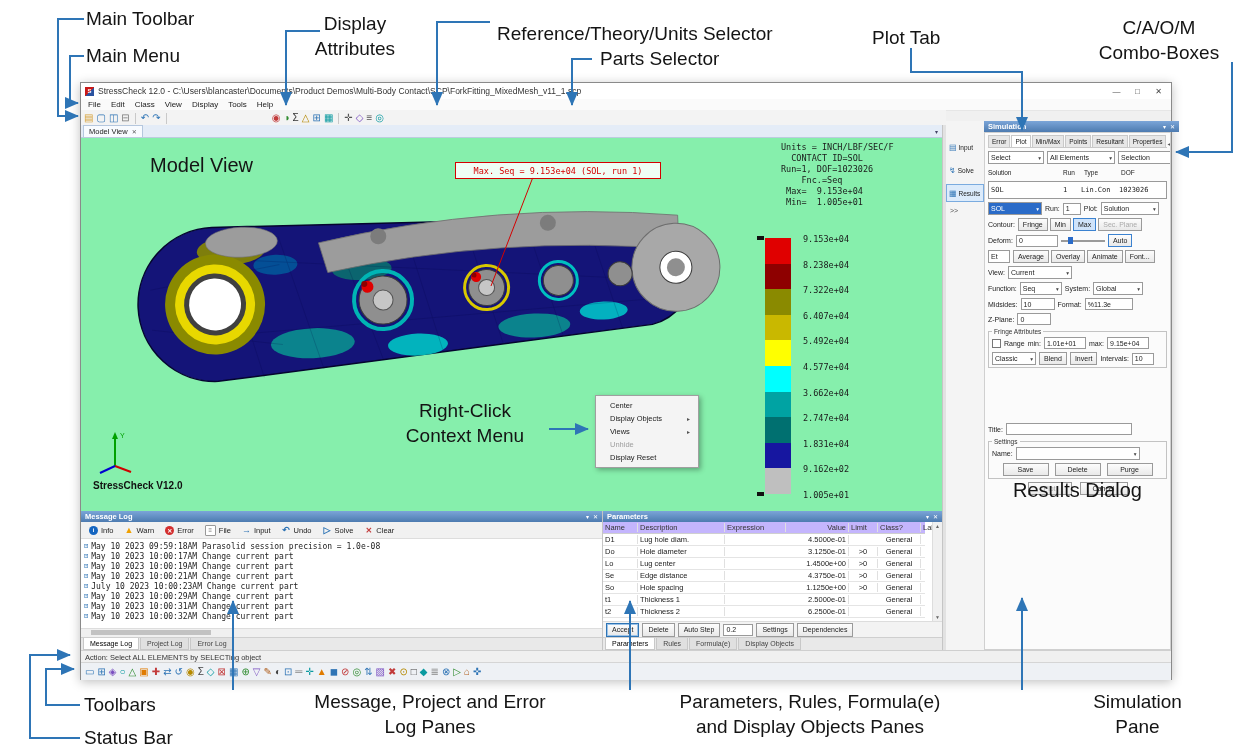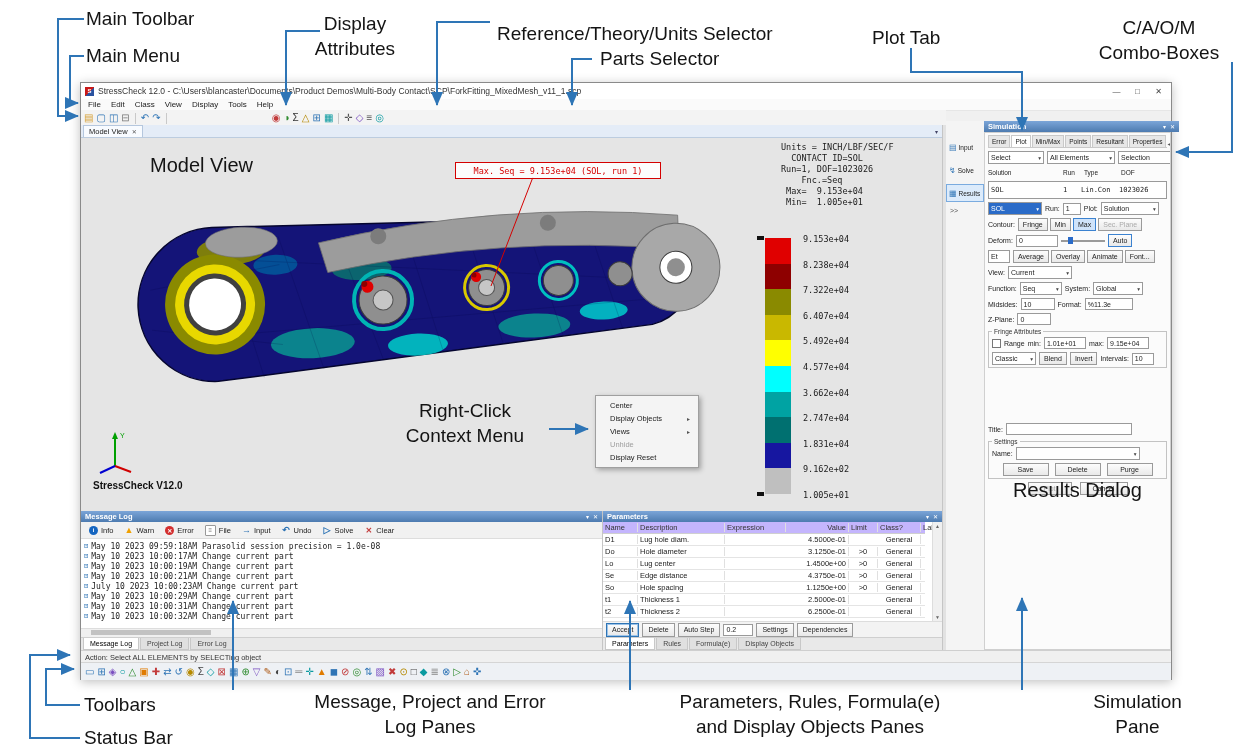--- a/index.html
+++ b/index.html
@@ -26,21 +26,21 @@
   #toolbar-combos{display:flex;align-items:center;margin-top:28px;}
   .combo{height:12px;background:#fff;border:1px solid #9a9a9a;display:flex;align-items:center;font-size:7.5px;padding:0 3px;margin-left:4px;}
   .combo .caret,.sselect .caret{margin-left:auto;font-size:5.5px;color:#444;padding-left:3px;}
 
   
   #model-pane{position:absolute;left:0;top:42px;width:861px;height:386px;background:#fff;}
   #model-tabstrip{height:12px;background:#e4ecf7;border-bottom:1px solid #bcccdf;display:flex;align-items:center;padding-left:2px;}
   .mv-tab{height:11px;background:#f8fbff;border:1px solid #b5c7de;border-bottom:none;display:flex;align-items:center;gap:4px;padding:0 5px;font-size:7.5px;}
   .tab-close{font-size:6px;color:#555;}
   .strip-caret{margin-left:auto;margin-right:4px;font-size:6px;color:#446;}
-  #model-canvas{position:relative;height:374px;background:#e5e5e5;overflow:hidden;}
+  #model-canvas{position:relative;height:374px;background:#86efac;overflow:hidden;}
   #model-info{position:absolute;left:700px;top:4px;font:8.5px "DejaVu Sans Mono",monospace;color:#1a1a1a;white-space:pre;line-height:1.3;}
   #callout{position:absolute;left:374px;top:24px;width:204px;height:15px;border:1px solid #d40000;color:#d40000;font:8.5px "DejaVu Sans Mono",monospace;display:flex;align-items:center;justify-content:center;background:rgba(255,255,255,.88);}
   #legend{position:absolute;left:676px;top:96px;width:130px;height:270px;}
   #legend-bands{position:absolute;left:8px;top:4px;width:26px;}
   .band{width:26px;height:25.6px;}
   #legend-labels{position:absolute;left:46px;top:0;width:80px;height:266px;}
   .legend-label{position:absolute;font:8.5px "DejaVu Sans Mono",monospace;color:#1a1a1a;white-space:nowrap;}
   .legend-tick{position:absolute;left:0;width:7px;height:4px;background:#111;}
   #context-menu{position:absolute;left:514px;top:257px;width:102px;background:#f4f4f4;border:1px solid #9f9f9f;box-shadow:2px 2px 5px rgba(0,0,0,.3);padding:3px 0;z-index:5;}
   .cm-item{height:13px;display:flex;align-items:center;padding:0 8px 0 14px;font-size:7.5px;color:#222;}

